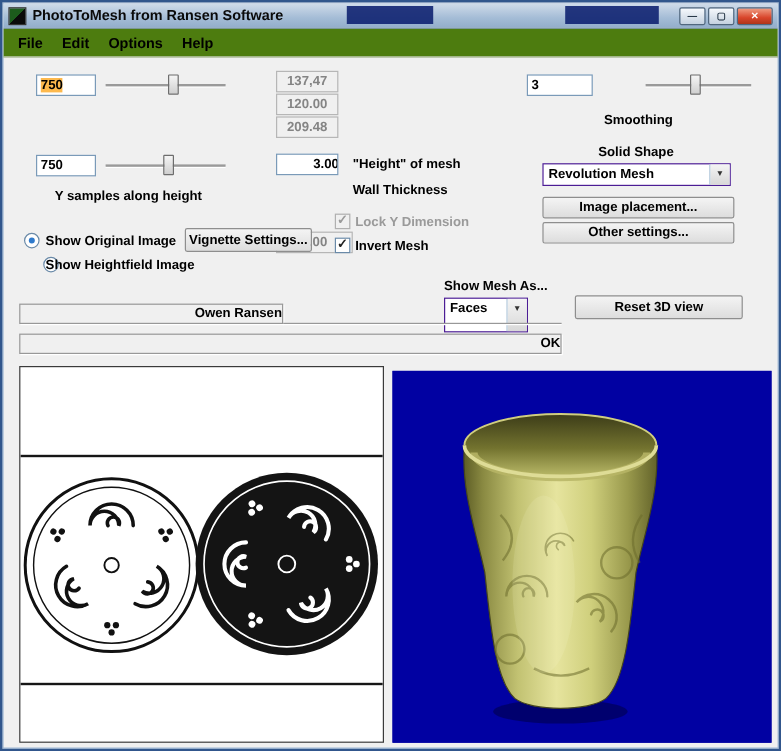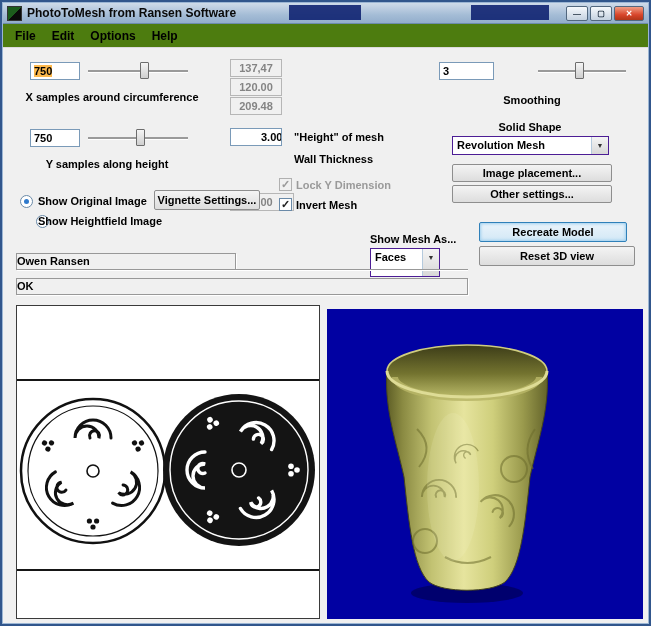--- a/index.html
+++ b/index.html
@@ -54,21 +54,21 @@
     font-size:7px;line-height:17px;text-align:center;color:#333;}
   
   .radio{display:inline-block;width:13px;height:13px;box-sizing:border-box;border:1px solid #6a8aa8;border-radius:50%;background:#fff;position:relative;vertical-align:middle;}
   .radio.checked::after{content:"";position:absolute;left:3px;top:3px;right:3px;bottom:3px;border-radius:50%;background:#2f7acc;}
   .cb{display:inline-block;width:13px;height:13px;box-sizing:border-box;border:1px solid #6a8aa8;background:#fff;
     font-size:11px;line-height:11px;text-align:center;color:#222;vertical-align:middle;}
   .cb.disabled{background:#f0f0f0;border-color:#b0b0b0;color:#9a9a9a;}
   .lbl{white-space:nowrap;}
   .lbl.dim{color:#9a9a9a;}
   
-  .etched{box-sizing:border-box;border:1px solid #989898;background:#f0f0f0;text-align:left;
+  .etched{box-sizing:border-box;border:1px solid #989898;background:#f0f0f0;text-align:right;
     box-shadow:1px 1px 0 #ffffff;line-height:15px;}
   .hline{border-top:1px solid #989898;box-shadow:0 1px 0 #fff;height:0;}
   
   .img-panel{box-sizing:border-box;background:#ffffff;border:1px solid #3a3a3a;}
   .gl-panel{box-sizing:border-box;background:#0000a0;}
   svg{display:block;}
 </style>
 </head>
 <body>
 
@@ -96,21 +96,20 @@
   </div>
 
   
   <div class="tb abs" style="left:28px;top:60px;width:50px;">
     <span class="sel">750</span>
   </div>
   <div class="slider abs" style="left:86px;top:60px;width:100px;">
     <div class="track"></div>
     <div class="thumb" style="left:52px;"></div>
   </div>
-  <span class="lbl abs" style="left:20px;top:89px;width:180px;text-align:center;">X samples around circumference</span>
 
   <div class="tb disabled abs" style="left:228px;top:57px;width:52px;">137,47</div>
   <div class="tb disabled abs" style="left:228px;top:76px;width:52px;">120.00</div>
   <div class="tb disabled abs" style="left:228px;top:95px;width:52px;">209.48</div>
 
   <div class="tb abs" style="left:437px;top:60px;width:55px;">3</div>
   <div class="slider abs" style="left:536px;top:60px;width:88px;">
     <div class="track"></div>
     <div class="thumb" style="left:37px;"></div>
   </div>
@@ -150,22 +149,21 @@
 
   <span class="radio abs" style="left:18px;top:212px;"></span>
   <span class="lbl abs" style="left:36px;top:213px;">Show Heightfield Image</span>
 
   
   <span class="lbl abs" style="left:368px;top:231px;">Show Mesh As...</span>
   <div class="dd abs" style="left:368px;top:246px;width:70px;height:29px;">
     <span class="dd-val">Faces</span>
     <span class="dd-btn">▼</span>
   </div>
-  <div class="btn default abs" style="left:477px;top:220px;width:148px;">Recreate Model</div>
-  <div class="btn abs" style="left:477px;top:244px;width:156px;">Reset 3D view</div>
+  <div class="btn abs" style="left:477px;top:244px;width:140px;">Reset 3D view</div>
 
   
   <div class="etched abs" style="left:14px;top:251px;width:220px;height:17px;">Owen Ransen</div>
   <div class="hline abs" style="left:234px;top:267px;width:232px;"></div>
   <div class="etched abs" style="left:14px;top:276px;width:452px;height:17px;">OK</div>
 
   
   <div class="img-panel abs" style="left:14px;top:303px;width:304px;height:314px;">
     <svg width="302" height="312" viewBox="0 0 302 312">
       <defs>

